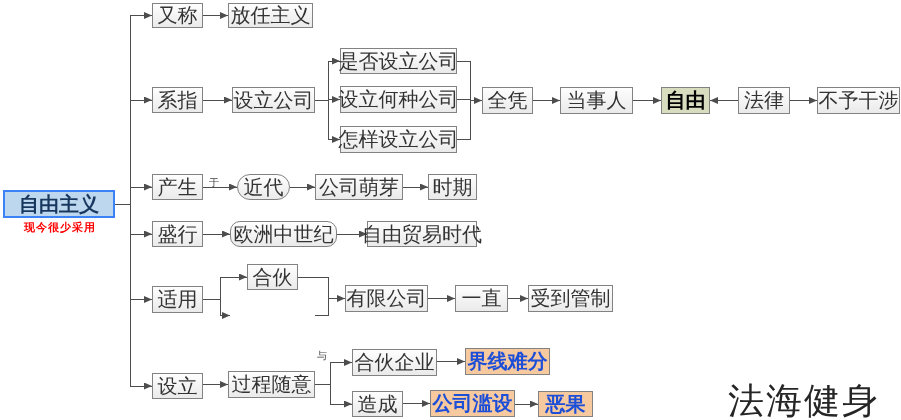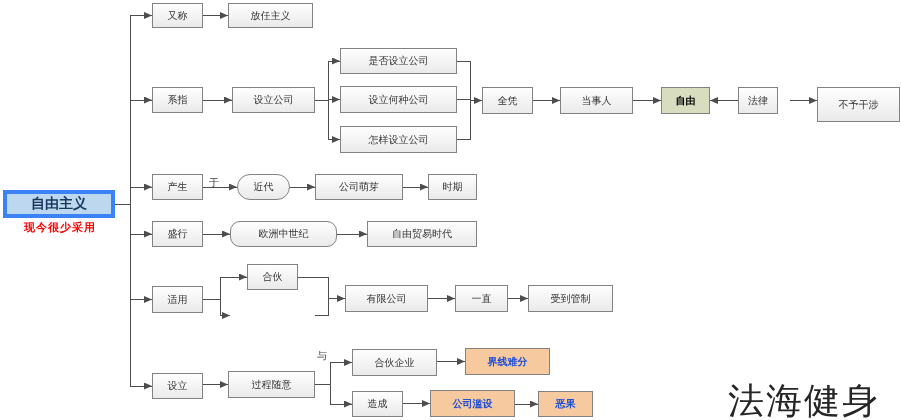--- a/index.html
+++ b/index.html
@@ -6,29 +6,29 @@
   .canvas{
     position:relative;width:901px;height:420px;background:#fff;overflow:hidden;
     font-family:"Liberation Sans","DejaVu Sans",sans-serif;
   }
   svg.connectors{position:absolute;left:0;top:0;z-index:1;}
   svg.connectors line{stroke:var(--line,#4d4d4d);stroke-width:1;shape-rendering:crispEdges;}
   #arrowhead path{fill:var(--line,#4d4d4d);}
   .node{
     position:absolute;z-index:2;display:flex;align-items:center;justify-content:center;
     box-sizing:border-box;white-space:nowrap;
-    font-size:10px;color:var(--box-text,#333);
+    font-size:20px;color:var(--box-text,#333);
     background:linear-gradient(180deg,#fefefe 0%,#eaeaea 100%);
     border:1px solid var(--box-border,#828282);
   }
   .node--root{
     background:var(--root-bg,#bdd7ee);
-    border:4px solid #3b82f6;
+    border:2px solid #3b82f6;
     color:var(--root-text,#17375e);
-    font-weight:bold;font-size:14px;font-family:Liberation Mono, monospace;
+    font-weight:bold;font-size:20px;font-family:Liberation Mono, monospace;
   }
   .node--green{background:var(--green-bg,#d8ddbf);font-weight:bold;color:#000;}
   .node--orange{background:var(--orange-bg,#f7c99e);font-weight:bold;color:#1d4ed8;font-family:Liberation Serif, serif;}
   .edge-label{
     position:absolute;z-index:3;font-size:10px;line-height:1;color:#404040;
   }
   .caption{
     position:absolute;z-index:3;left:24px;top:220px;
     font-size:11px;font-weight:bold;letter-spacing:1px;color:var(--caption,#f00);
   }
@@ -103,22 +103,22 @@
     <div class="node node--default" style="left: 152px; top: 3px; width: 51px; height: 25px;">又称</div>
     <div class="node node--default" style="left: 228px; top: 3px; width: 85px; height: 25px; text-align: right;">放任主义</div>
     <div class="node node--default" style="left: 152px; top: 87px; width: 51px; height: 26px;">系指</div>
     <div class="node node--default" style="left: 232px; top: 87px; width: 83px; height: 26px;">设立公司</div>
     <div class="node node--default" style="left: 340px; top: 48px; width: 117px; height: 26px;">是否设立公司</div>
     <div class="node node--default" style="left: 340px; top: 86px; width: 117px; height: 27px;">设立何种公司</div>
     <div class="node node--default" style="left: 340px; top: 126px; width: 117px; height: 27px;">怎样设立公司</div>
     <div class="node node--default" style="left: 482px; top: 87px; width: 51px; height: 27px;">全凭</div>
     <div class="node node--default" style="left: 560px; top: 87px; width: 73px; height: 27px;">当事人</div>
     <div class="node node--green" style="left: 661px; top: 87px; width: 49px; height: 27px;">自由</div>
-    <div class="node node--default" style="left: 738px; top: 87px; width: 40px; height: 27px;">法律</div>
-    <div class="node node--default" style="left: 817px; top: 87px; width: 83px; height: 35px;">不予干涉</div>
+    <div class="node node--default" style="left: 738px; top: 87px; width: 52px; height: 27px;">法律</div>
+    <div class="node node--default" style="left: 817px; top: 87px; width: 83px; height: 27px;">不予干涉</div>
     <div class="node node--default" style="left: 152px; top: 174px; width: 51px; height: 26px;">产生</div>
     <div class="node node--default" style="left: 237px; top: 174px; width: 53px; height: 26px; border-radius: 13px;">近代</div>
     <div class="node node--default" style="left: 315px; top: 174px; width: 88px; height: 26px;">公司萌芽</div>
     <div class="node node--default" style="left: 428px; top: 174px; width: 49px; height: 26px;">时期</div>
     <div class="node node--default" style="left: 152px; top: 221px; width: 51px; height: 26px;">盛行</div>
     <div class="node node--default" style="left: 230px; top: 221px; width: 107px; height: 26px; border-radius: 10px;">欧洲中世纪</div>
     <div class="node node--default" style="left: 367px; top: 221px; width: 110px; height: 26px;">自由贸易时代</div>
     <div class="node node--default" style="left: 152px; top: 286px; width: 51px; height: 27px;">适用</div>
     <div class="node node--default" style="left: 247px; top: 264px; width: 51px; height: 26px;">合伙</div>
     <div class="node node--default" style="left: 345px; top: 285px; width: 83px; height: 27px;">有限公司</div>

